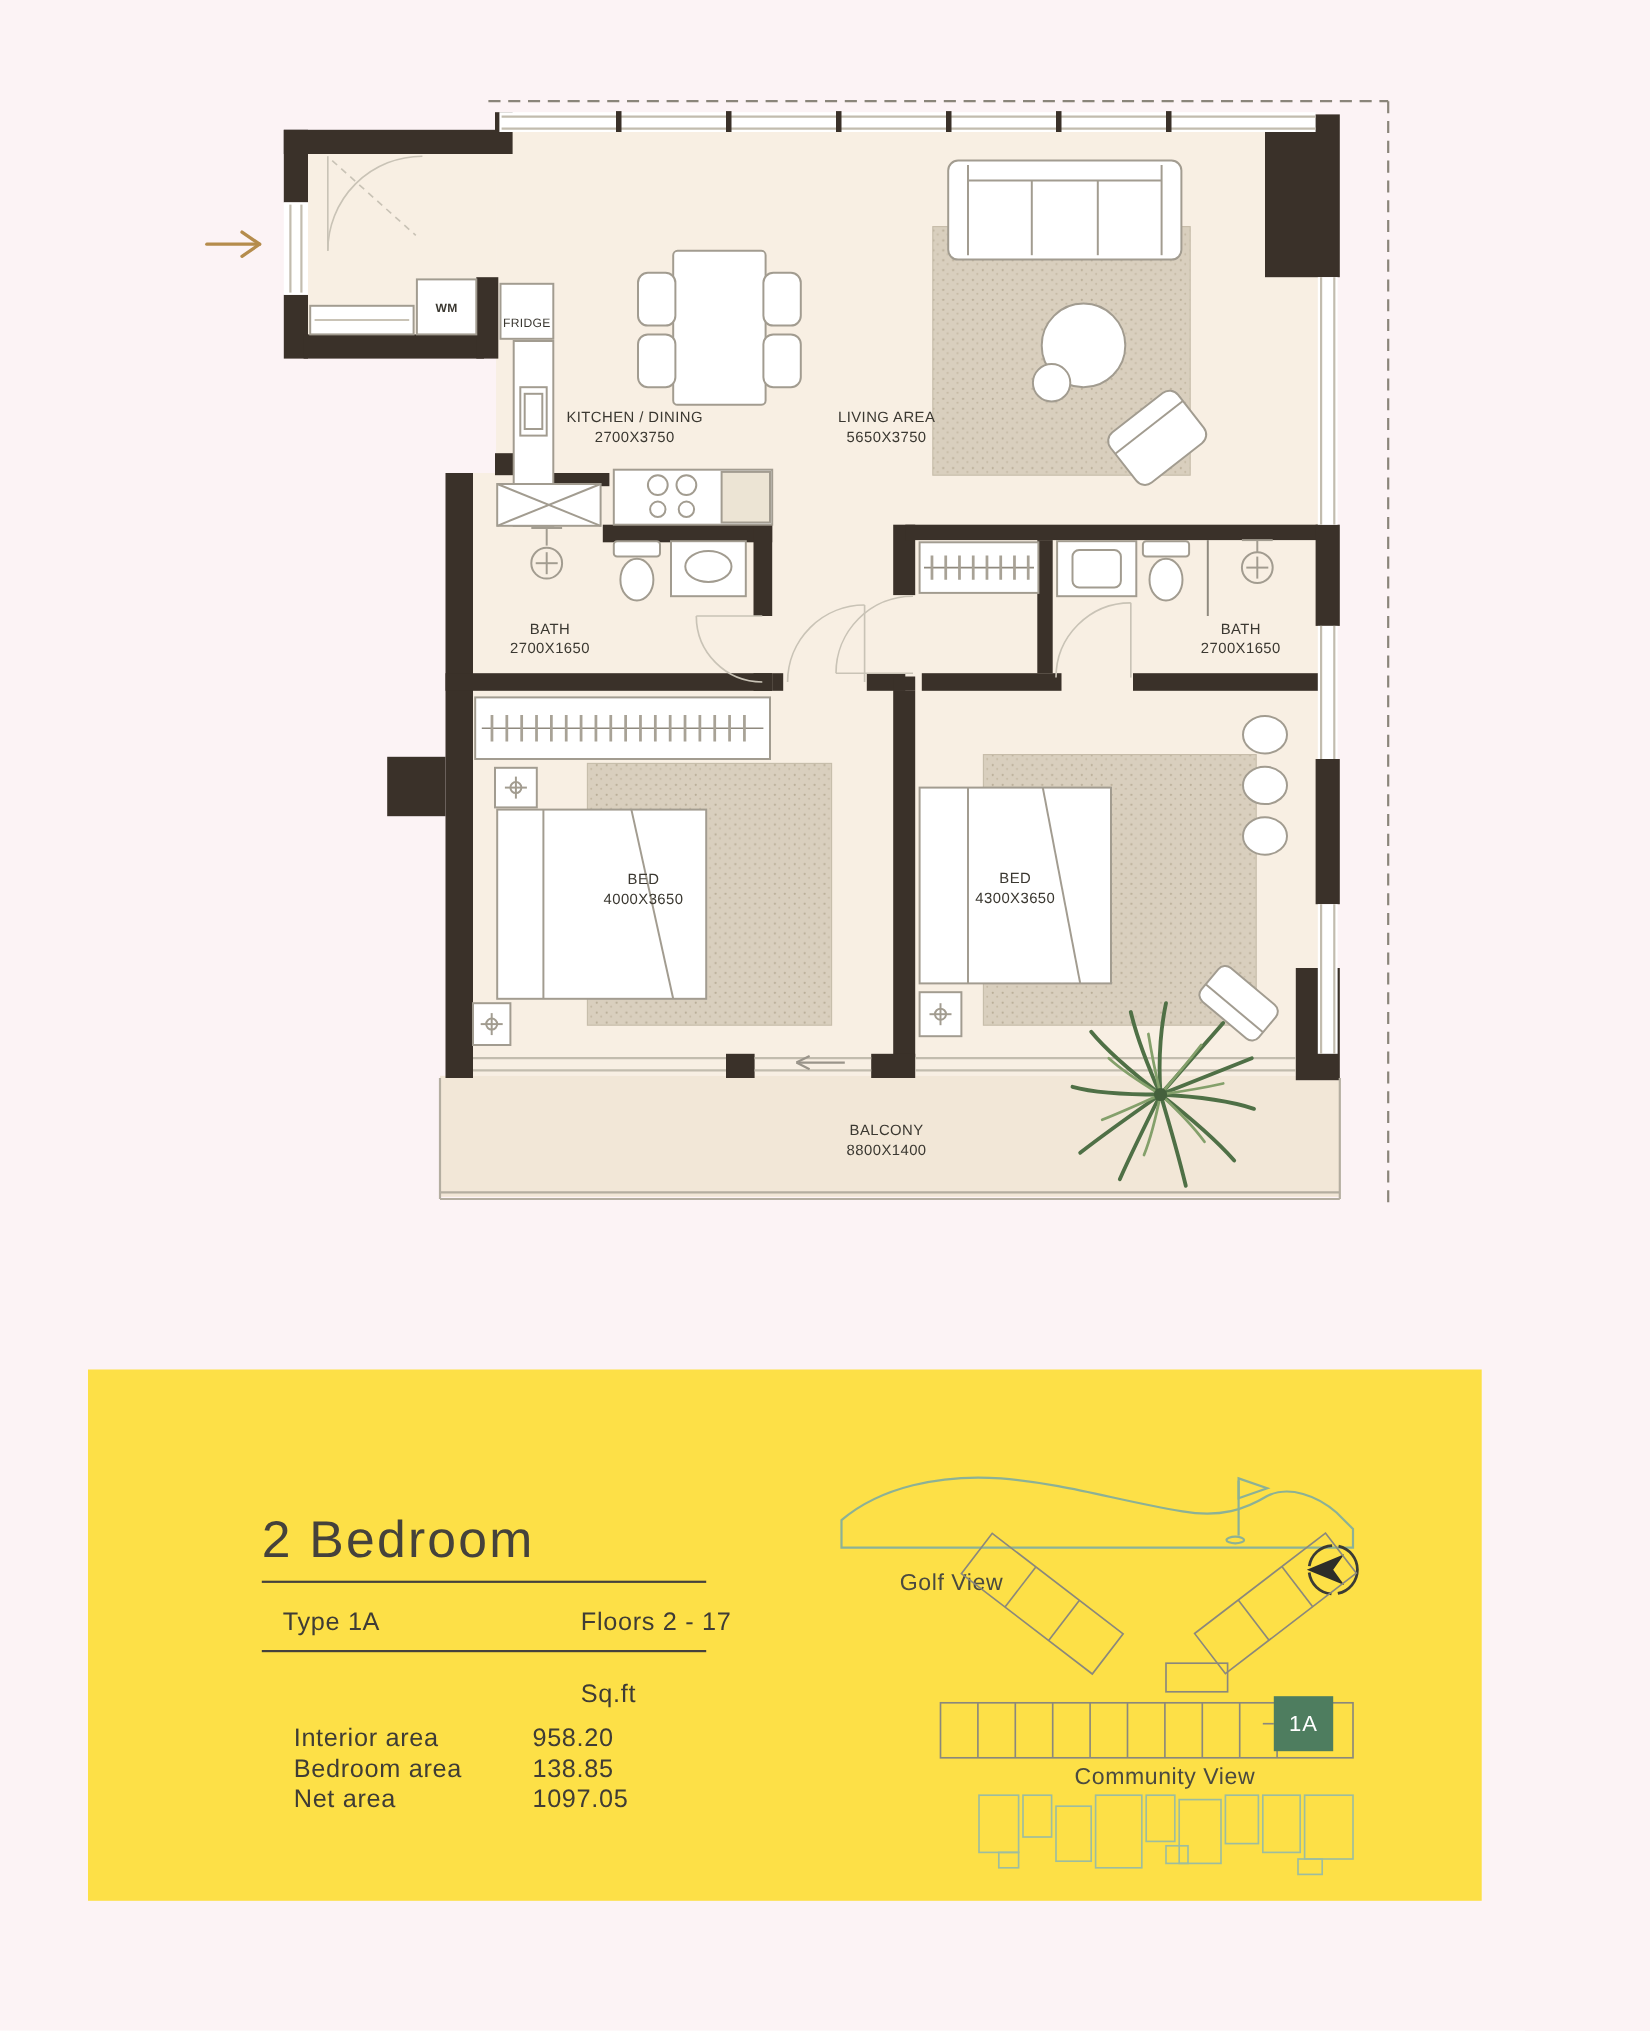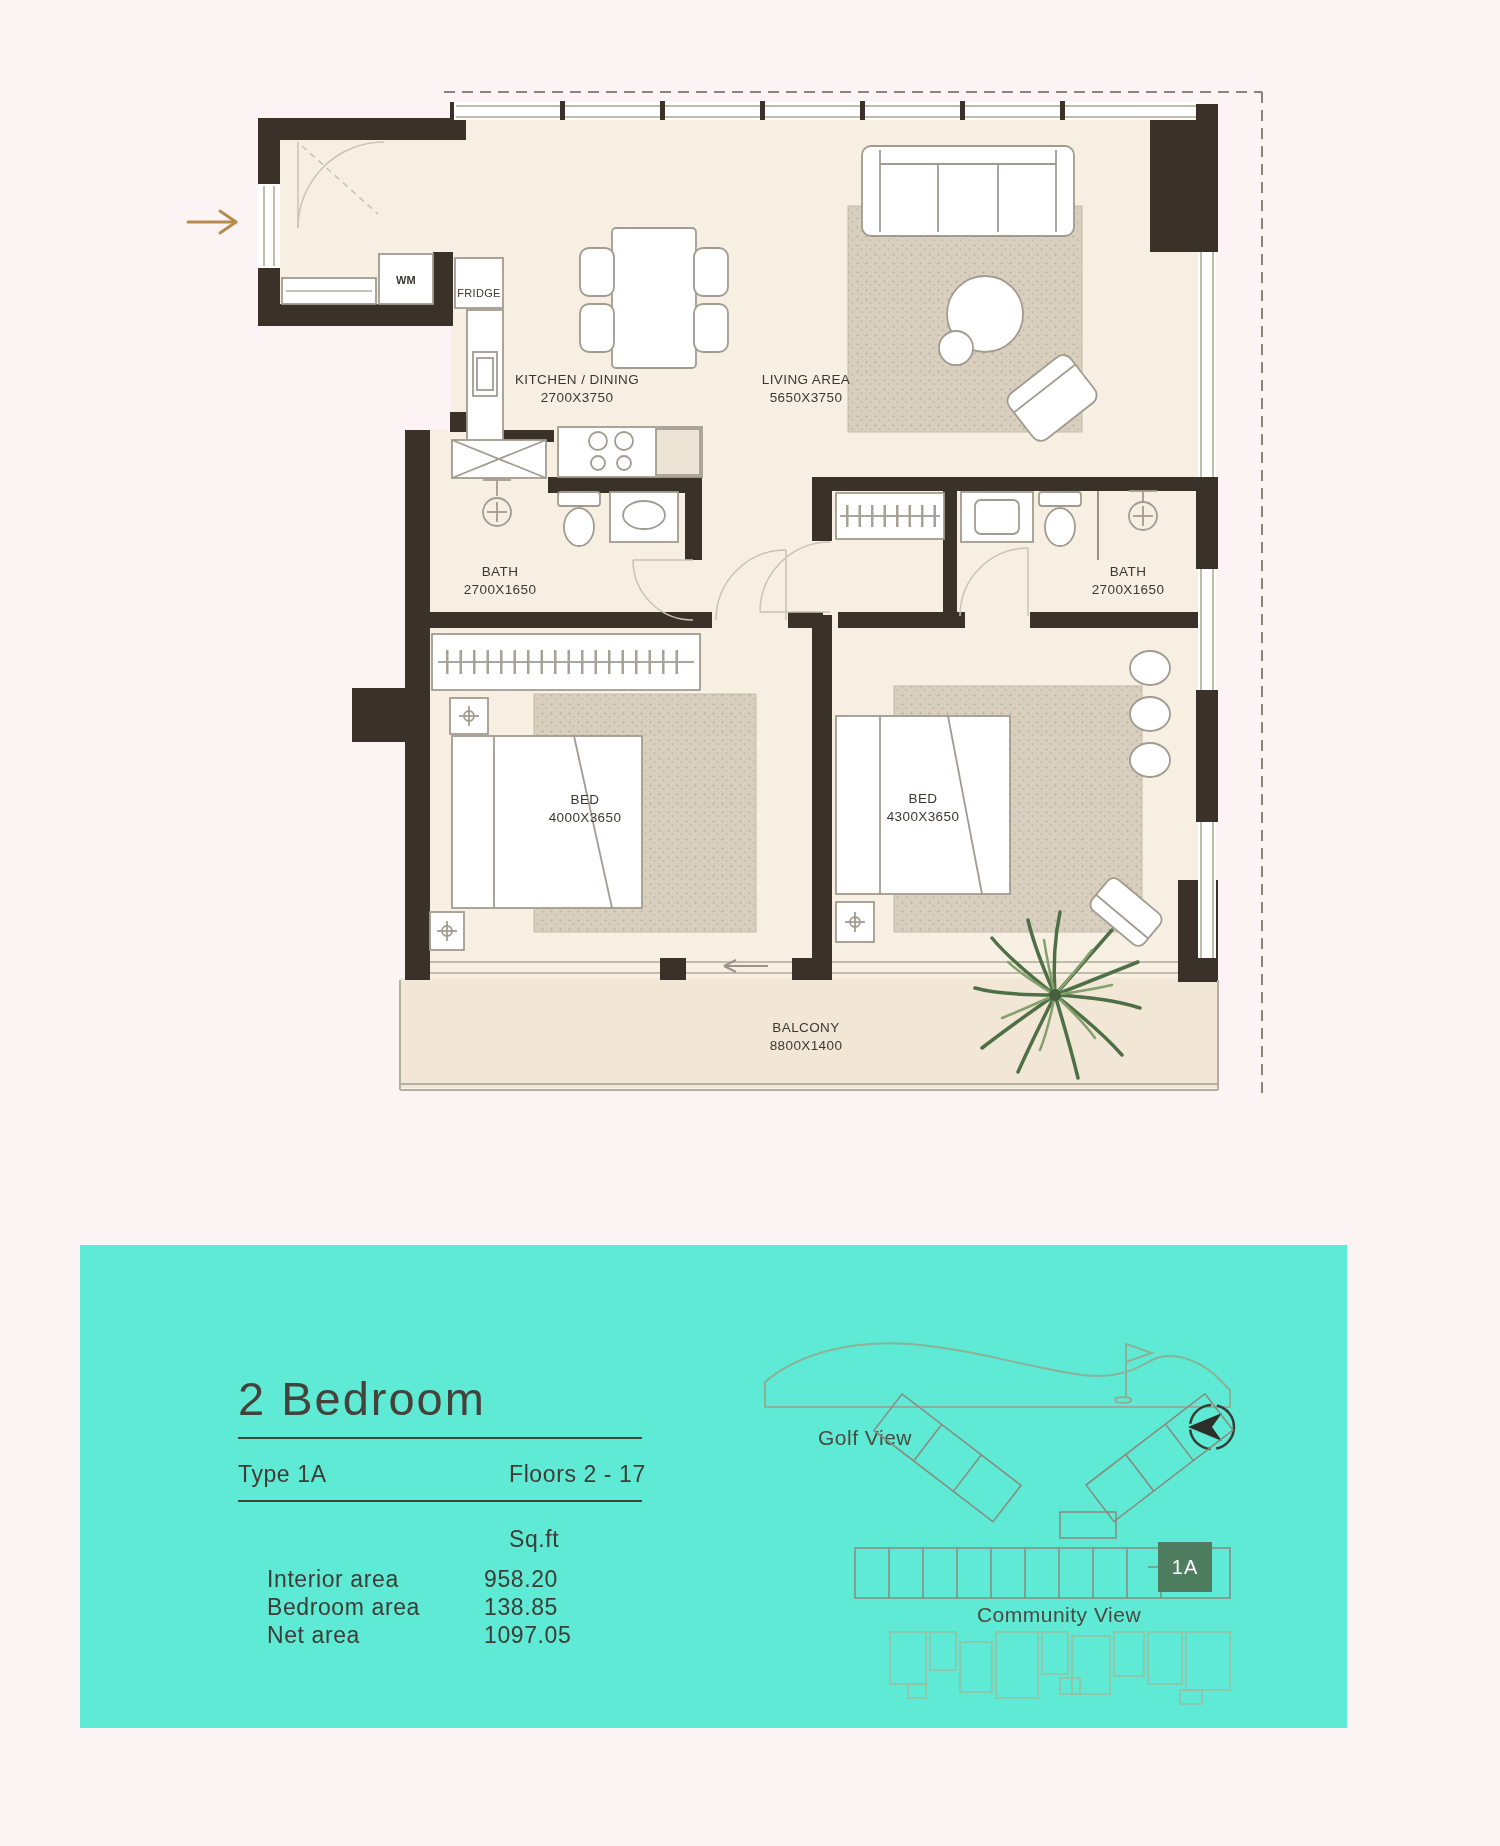--- a/index.html
+++ b/index.html
@@ -3,25 +3,25 @@
 <meta charset="utf-8">
 <style>
   html,body{margin:0;padding:0;}
   .stage{position:relative;width:1500px;height:1846px;background:#fcf3f5;overflow:hidden;
          font-family:"Liberation Sans",sans-serif;color:#3b3831;padding-left:46px;}
   svg text{font-family:"Liberation Sans",sans-serif;}
   .plan-label{font-size:13.5px;letter-spacing:.4px;fill:#3b3831;text-anchor:middle;}
   .plan-label-sm{font-size:11px;letter-spacing:.3px;fill:#3b3831;text-anchor:middle;}
   .map-label{font-size:21px;letter-spacing:.5px;fill:#4b4a40;text-anchor:middle;}
   .badge-label{font-size:20px;fill:#ffffff;text-anchor:middle;letter-spacing:1px;}
-  .panel{position:absolute;left:80px;top:1245px;width:1267px;height:483px;background:#5eead4;}
+  .panel{position:absolute;left:80px;top:1245px;width:1267px;height:483px;background:#fde047;}
   .panel .title{position:absolute;left:158px;top:126px;font-size:47px;letter-spacing:2px;color:#45423b;font-weight:400;}
   .rule{position:absolute;left:158px;width:404px;height:2px;background:#45423c;}
   .rule1{top:192px;} .rule2{top:255px;}
-  .meta{position:absolute;font-size:23px;letter-spacing:.6px;color:#3f3c35;}
+  .meta{position:absolute;font-size:23px;letter-spacing:.6px;color:#3f3c35;margin-left:19px;}
   .type-label{left:158px;top:216px;} .floors-label{left:429px;top:216px;}
   .sqft-header{left:429px;top:281px;}
   .area-label{position:absolute;left:173px;font-size:23px;letter-spacing:.6px;color:#3f3c35;margin-left:14px;}
   .area-value{position:absolute;left:404px;font-size:23px;letter-spacing:.6px;color:#3f3c35;}
   .r0{top:321px;} .r1{top:349px;} .r2{top:377px;}
   .sitemap{position:absolute;left:680px;top:85px;width:560px;height:400px;}
 </style>
 </head>
 <body>
 

